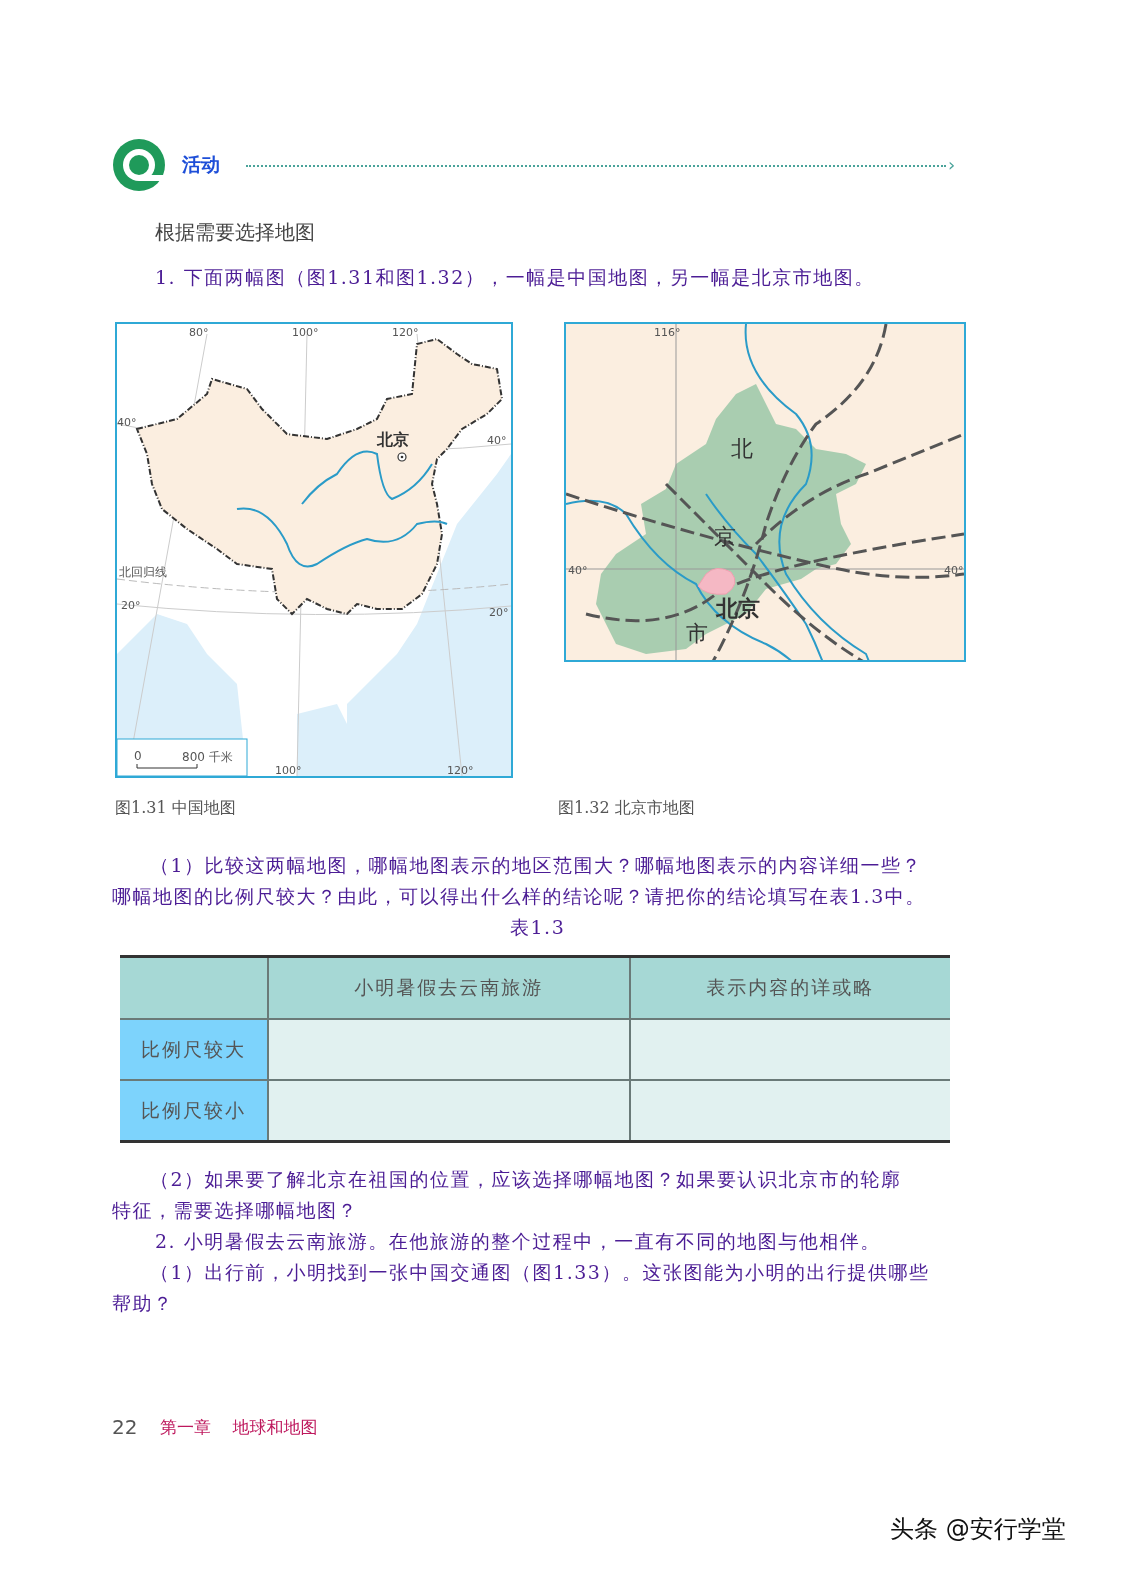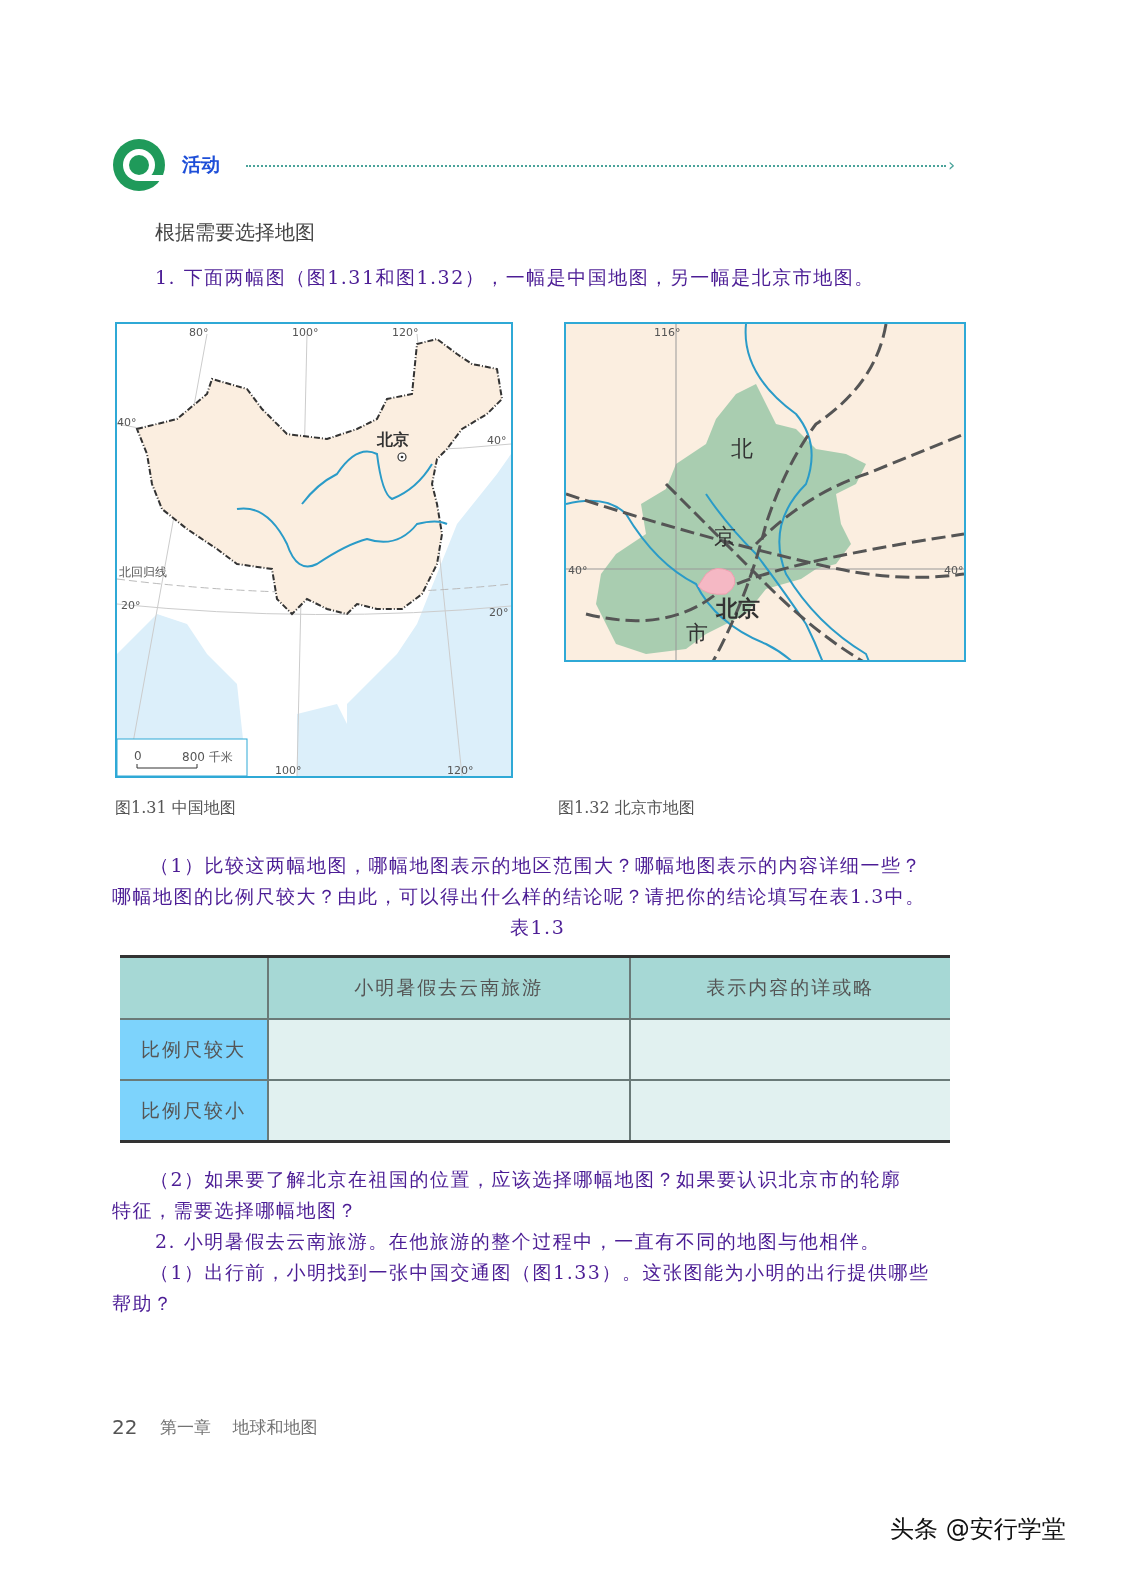--- a/index.html
+++ b/index.html
@@ -17,21 +17,21 @@
   .map svg { display:block; }
   .caption { font-size:16px; color:#555; }
   table.t13 { border-collapse:collapse; position:absolute; left:120px; top:955px; width:830px; font-size:19px; color:#555; letter-spacing:2px; }
   table.t13 td { border-right:2px solid #6a7a78; text-align:center; }
   table.t13 td:last-child { border-right:none; }
   .t-head td { background:#a6d8d5; height:58px; border-top:3px solid #333; border-bottom:2px solid #6a7a78; }
   .t-row td { background:#e1f1f0; height:57px; border-bottom:2px solid #6a7a78; }
   .t-row td.rh { background:#7dd3fc; }
   .t-row.last td { border-bottom:3px solid #333; }
   .footer-page { left:112px; top:1415px; font-family:"DejaVu Sans",sans-serif; font-size:20px; color:#555; }
-  .footer-chapter { left:160px; top:1416px; font-size:17px; color:#737373; }
+  .footer-chapter { left:160px; top:1416px; font-size:17px; color:#be185d; }
   .watermark { left:890px; top:1513px; font-family:"DejaVu Sans",sans-serif; font-size:24px; color:#111; text-shadow:1px 1px 0 #fff, -1px 0 0 #fff; }
 </style>
 </head>
 <body>
 
 <div class="abs activity-head">
   <svg class="logo" viewBox="0 0 54 54">
     <circle cx="27" cy="27" r="26" fill="#1f9a5a"></circle>
     <circle cx="27" cy="27" r="16" fill="#ffffff"></circle>
     <circle cx="27" cy="27" r="10" fill="#1f9a5a"></circle>

